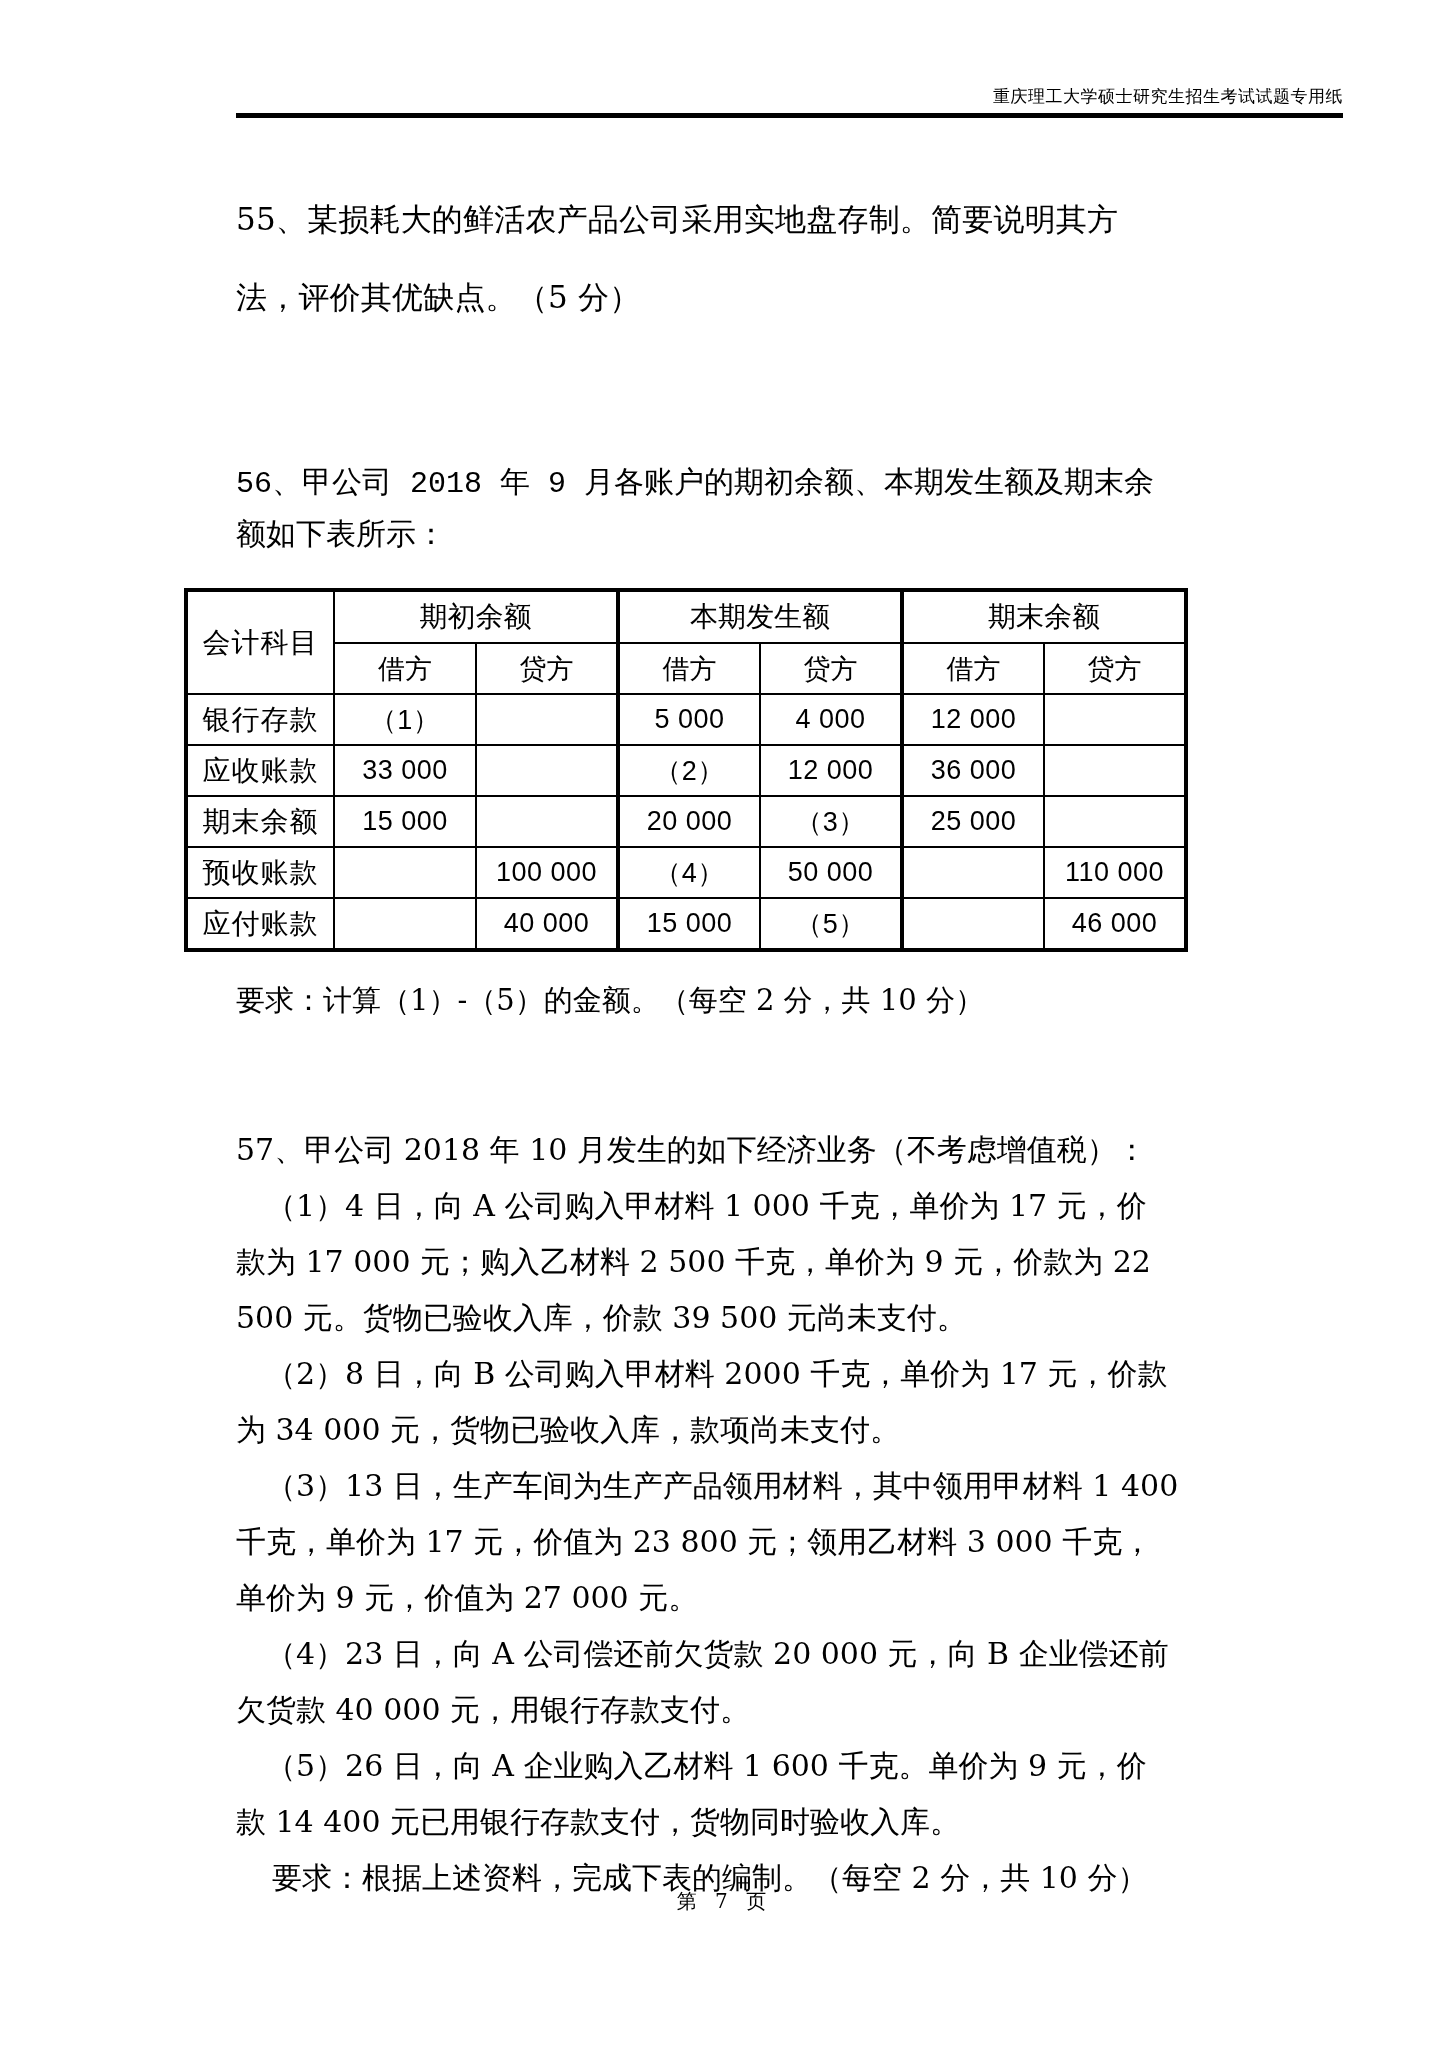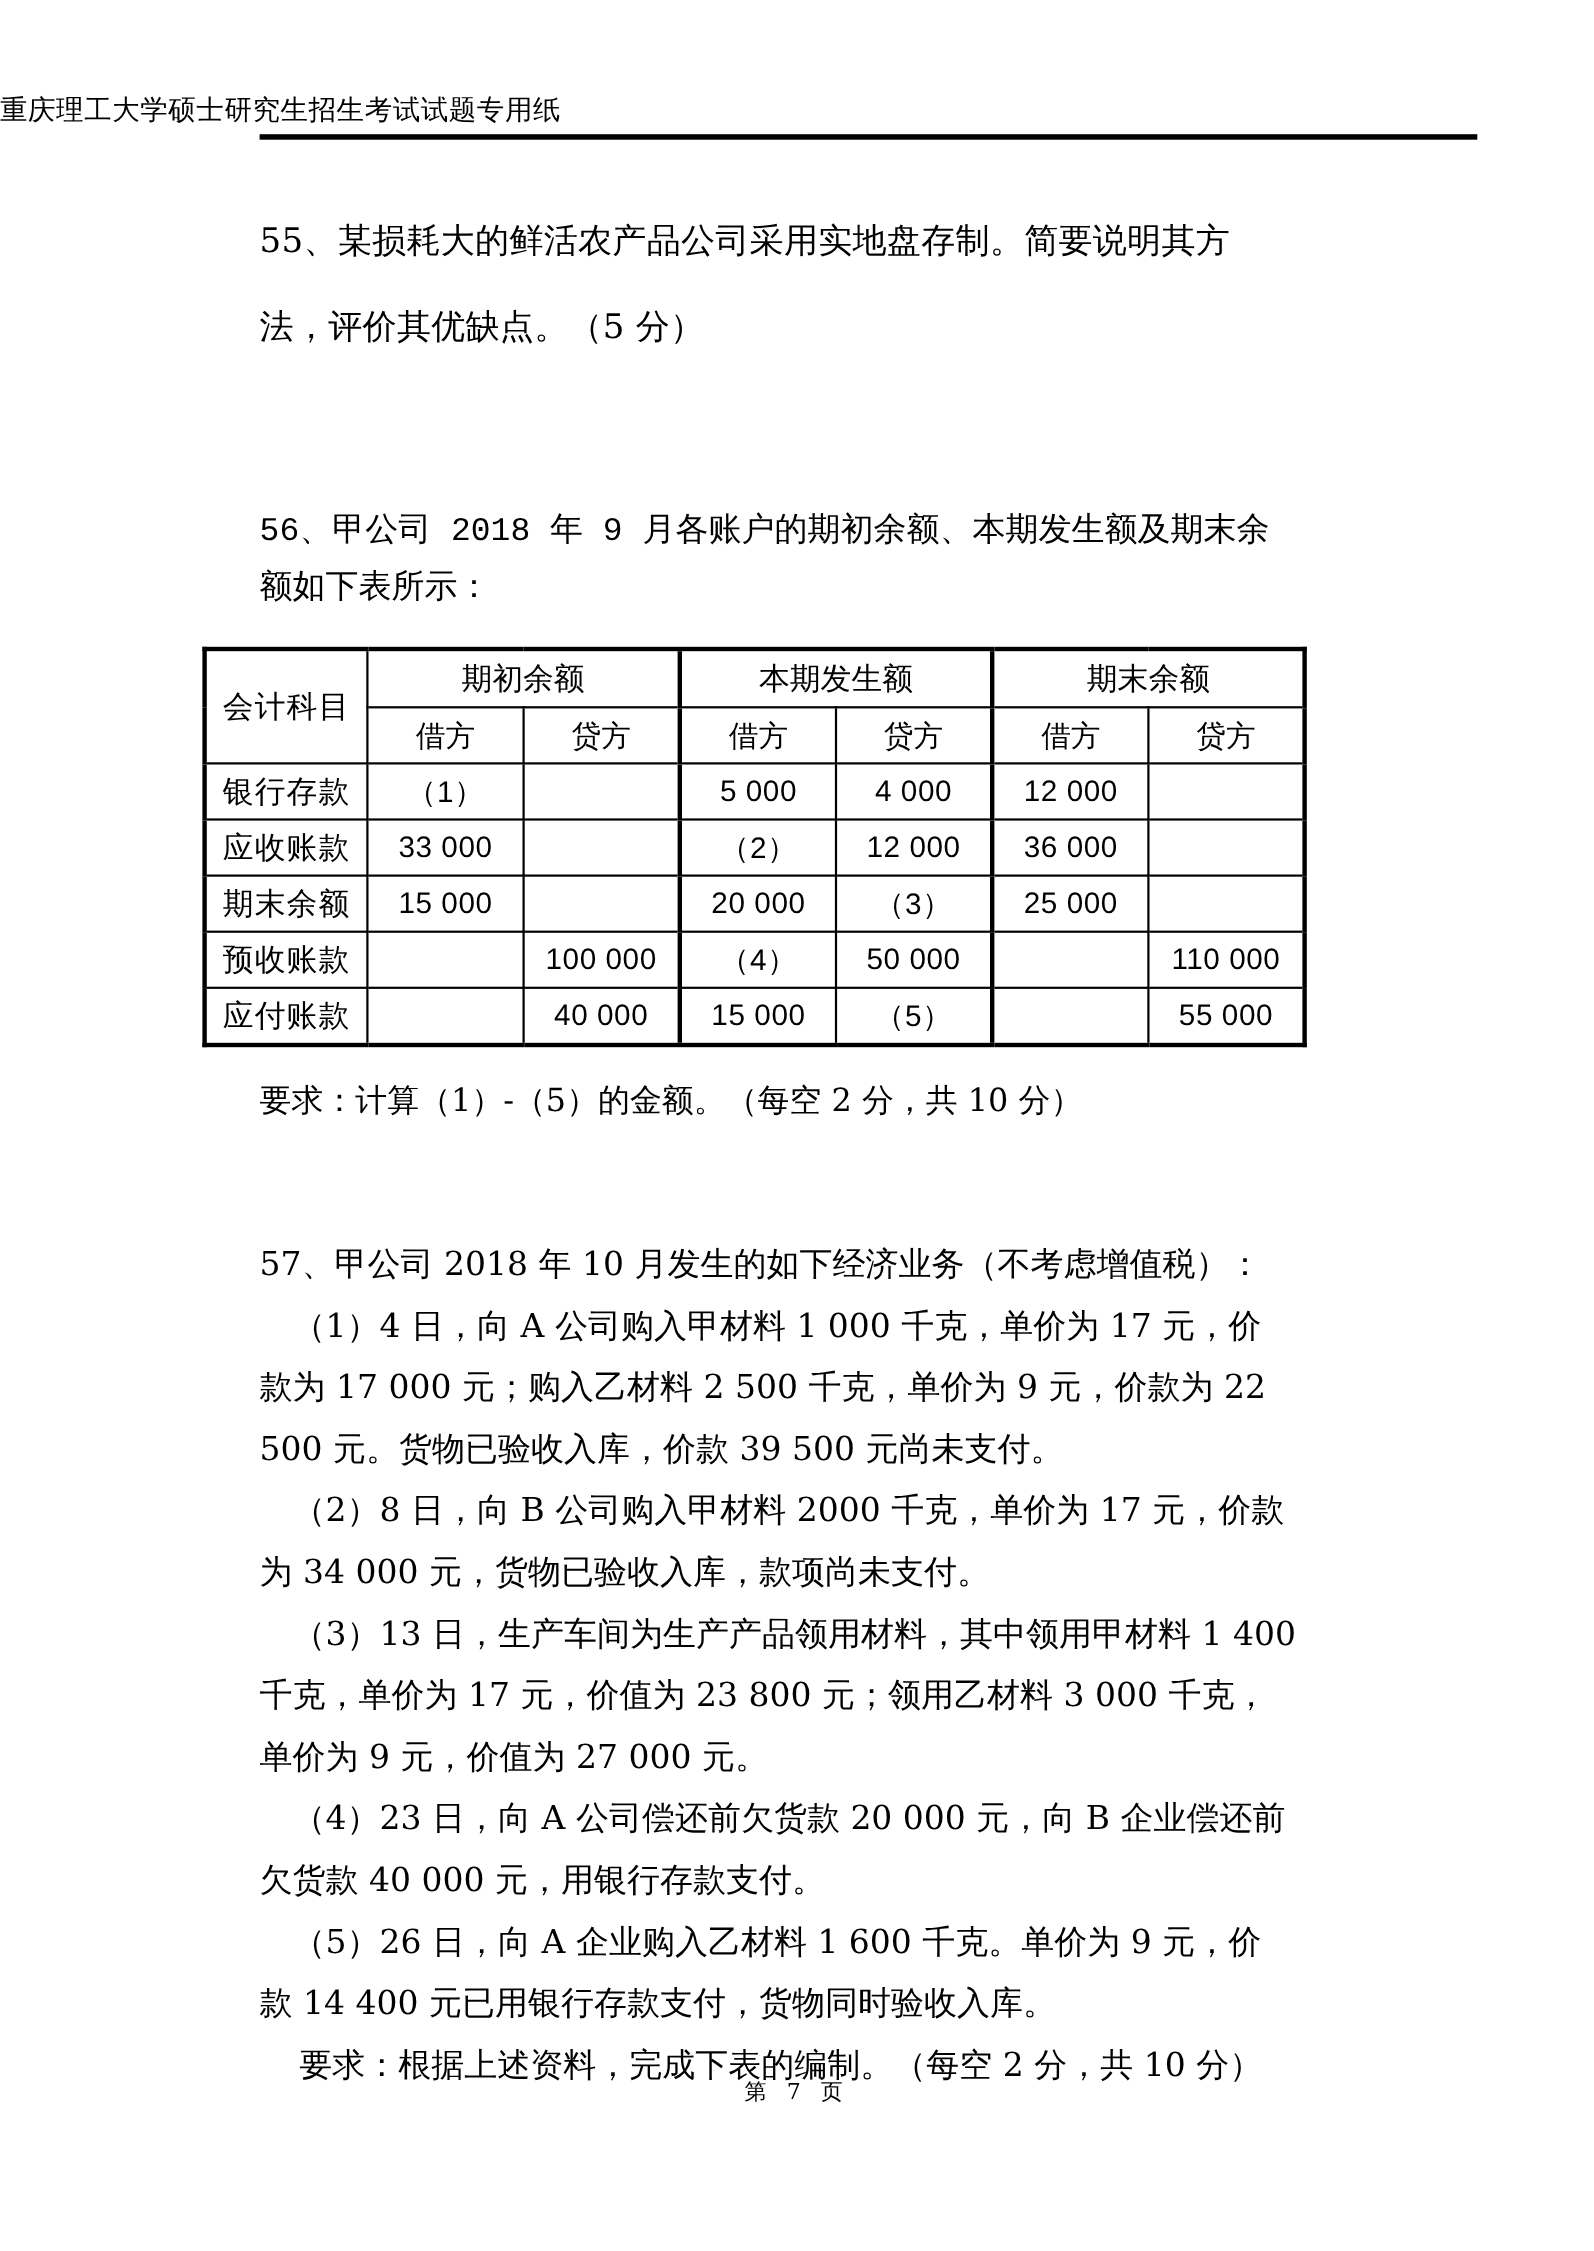--- a/index.html
+++ b/index.html
@@ -25,24 +25,25 @@
 
   
   .header-zone {
     position: absolute;
     left: 0;
     top: 0;
     width: 1449px;
     padding-top: 88px;
   }
   .header-title {
+    text-align: right;
     padding-right: 106px;
-    font-size: 25px;
+    font-size: 17px;
     letter-spacing: 0.5px;
-    font-family: Liberation Mono, monospace;
+    font-family: Liberation Serif, serif;
     font-weight: 400;
     line-height: 1.1;
     white-space: nowrap;
   }
   .header-rule {
     margin: 6px 106px 0 236px;
     border-top: 5px solid #000;
     height: 0;
     font-size: 0;
     line-height: 0;
@@ -237,21 +238,21 @@
             <td class="num grp-left"></td>
             <td class="num grp-right">110 000</td>
           </tr>
           <tr>
             <td class="subject grp-left outer-bottom">应付账款</td>
             <td class="num outer-bottom"></td>
             <td class="num outer-bottom">40 000</td>
             <td class="num grp-left outer-bottom">15 000</td>
             <td class="num outer-bottom">（5）</td>
             <td class="num grp-left outer-bottom"></td>
-            <td class="num grp-right outer-bottom">55 000</td>
+            <td class="num grp-right outer-bottom">46 000</td>
           </tr>
         </tbody>
       </table>
 
       <div class="req-line">要求：计算（1）-（5）的金额。（每空 2 分，共 10 分）</div>
     </div>
 
     <div class="spacer-lg"></div>
 
     <div class="q57">

